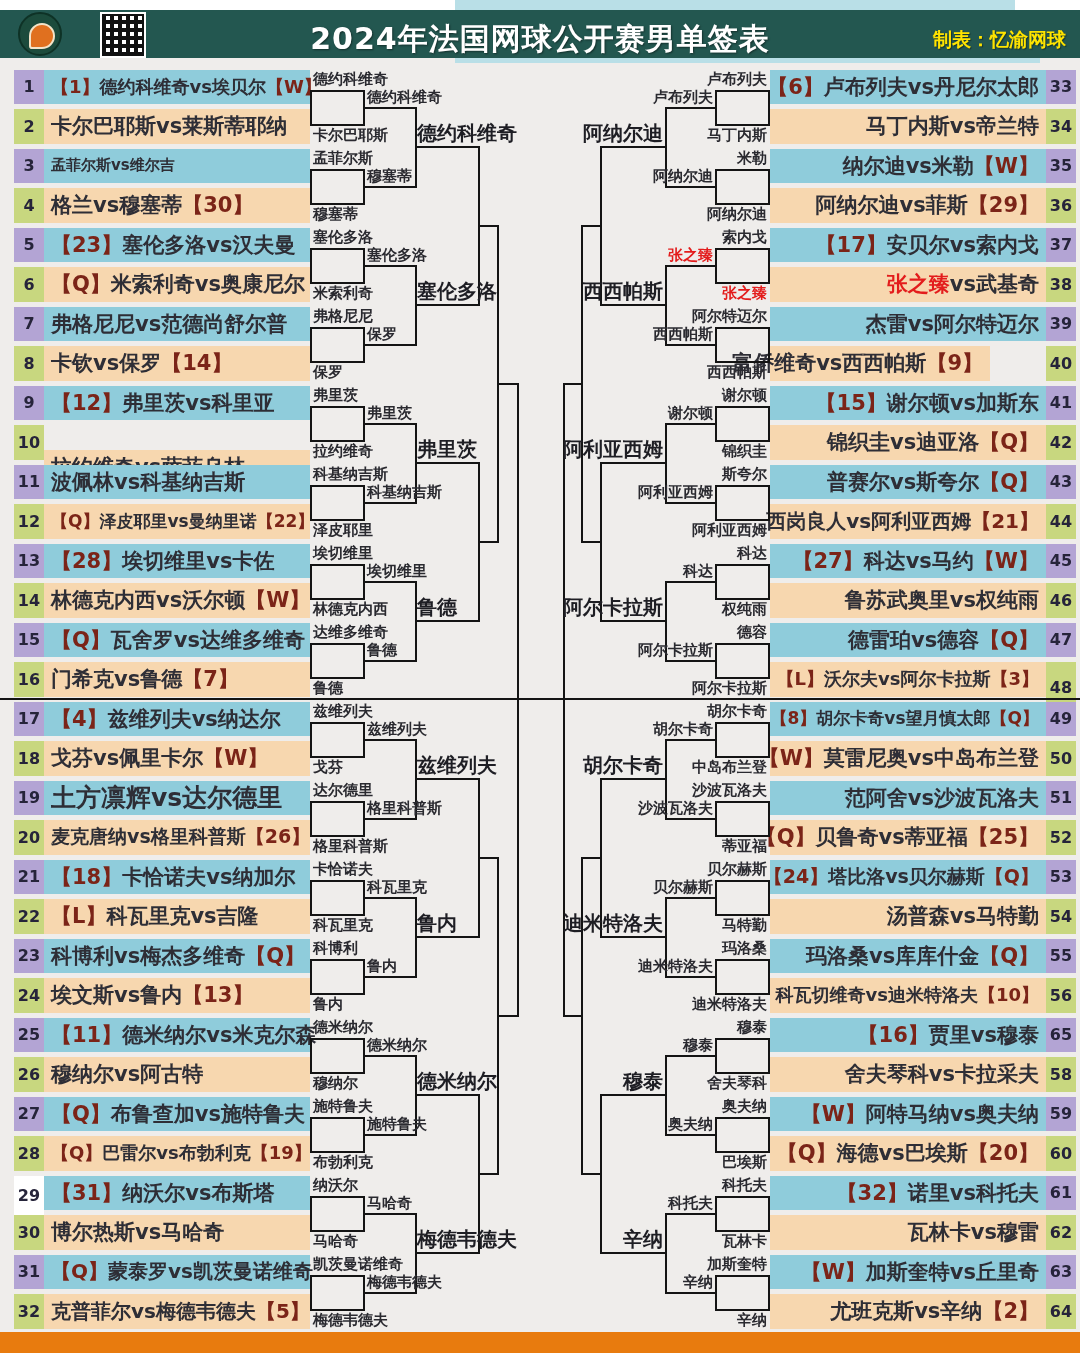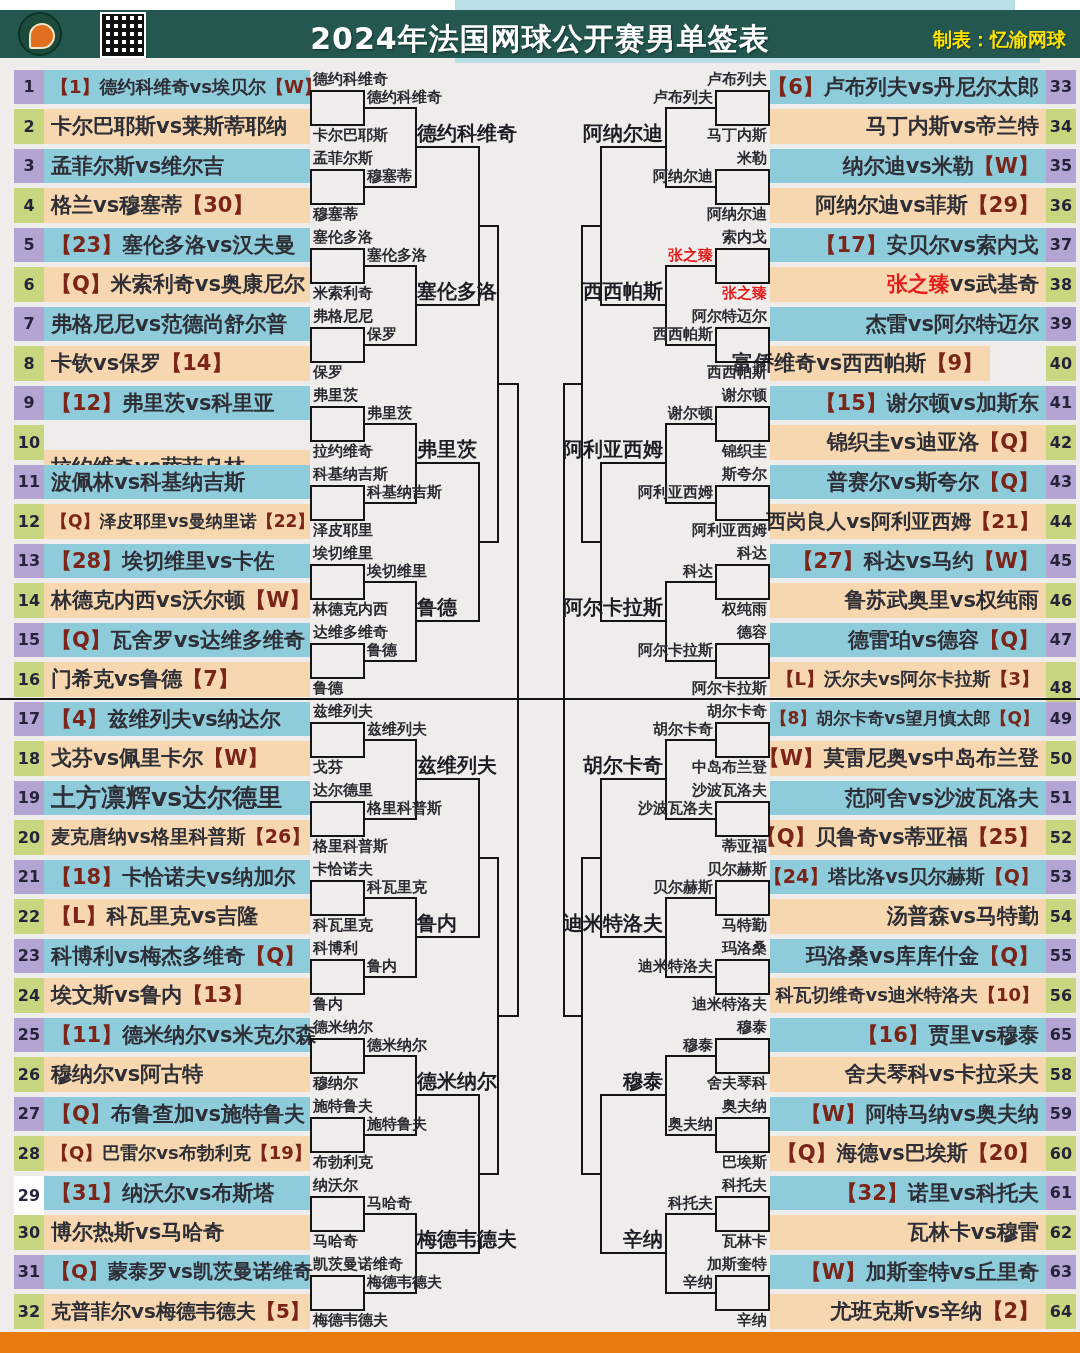--- a/index.html
+++ b/index.html
@@ -74,21 +74,21 @@
   </div>
 <div class="abs" id="page-title">2024年法国网球公开赛男单签表</div>
 <div class="abs" id="credit">制表：忆渝网球</div>
 
 <div id="bracket-stage">
     <div class="abs num-cell" style="left: 14px; top: 69.5px; height: 34.5px; background: rgb(179, 164, 212);">1</div>
     <div class="abs row-band left" style="left: 44px; top: 69.5px; height: 34.5px; width: 266px; background: rgb(143, 204, 219); font-size: 18px;"><span class="seed">【1】</span>德约科维奇vs埃贝尔<span class="seed">【W】</span></div>
     <div class="abs num-cell" style="left: 14px; top: 109px; height: 34.5px; background: rgb(200, 215, 127);">2</div>
     <div class="abs row-band left" style="left: 44px; top: 109px; height: 34.5px; width: 266px; background: rgb(247, 215, 175); font-size: 21px;">卡尔巴耶斯vs莱斯蒂耶纳</div>
     <div class="abs num-cell" style="left: 14px; top: 148.5px; height: 34.5px; background: rgb(179, 164, 212);">3</div>
-    <div class="abs row-band left" style="left: 44px; top: 148.5px; height: 34.5px; width: 266px; background: rgb(143, 204, 219); font-size: 21px;">孟菲尔斯vs维尔吉</div>
+    <div class="abs row-band left" style="left: 44px; top: 148.5px; height: 34.5px; width: 266px; background: rgb(143, 204, 219); font-size: 15px;">孟菲尔斯vs维尔吉</div>
     <div class="abs num-cell" style="left: 14px; top: 188px; height: 34.5px; background: rgb(200, 215, 127);">4</div>
     <div class="abs row-band left" style="left: 44px; top: 188px; height: 34.5px; width: 266px; background: rgb(247, 215, 175); font-size: 21px;">格兰vs穆塞蒂<span class="seed">【30】</span></div>
     <div class="abs num-cell" style="left: 14px; top: 227.5px; height: 34.5px; background: rgb(179, 164, 212);">5</div>
     <div class="abs row-band left" style="left: 44px; top: 227.5px; height: 34.5px; width: 266px; background: rgb(143, 204, 219); font-size: 21px;"><span class="seed">【23】</span>塞伦多洛vs汉夫曼</div>
     <div class="abs num-cell" style="left: 14px; top: 267px; height: 34.5px; background: rgb(200, 215, 127);">6</div>
     <div class="abs row-band left" style="left: 44px; top: 267px; height: 34.5px; width: 266px; background: rgb(247, 215, 175); font-size: 21px;"><span class="seed">【Q】</span>米索利奇vs奥康尼尔</div>
     <div class="abs num-cell" style="left: 14px; top: 306.5px; height: 34.5px; background: rgb(179, 164, 212);">7</div>
     <div class="abs row-band left" style="left: 44px; top: 306.5px; height: 34.5px; width: 266px; background: rgb(143, 204, 219); font-size: 21px;">弗格尼尼vs范德尚舒尔普</div>
     <div class="abs num-cell" style="left: 14px; top: 346px; height: 34.5px; background: rgb(200, 215, 127);">8</div>
     <div class="abs row-band left" style="left: 44px; top: 346px; height: 34.5px; width: 266px; background: rgb(247, 215, 175); font-size: 21px;">卡钦vs保罗<span class="seed">【14】</span></div>

